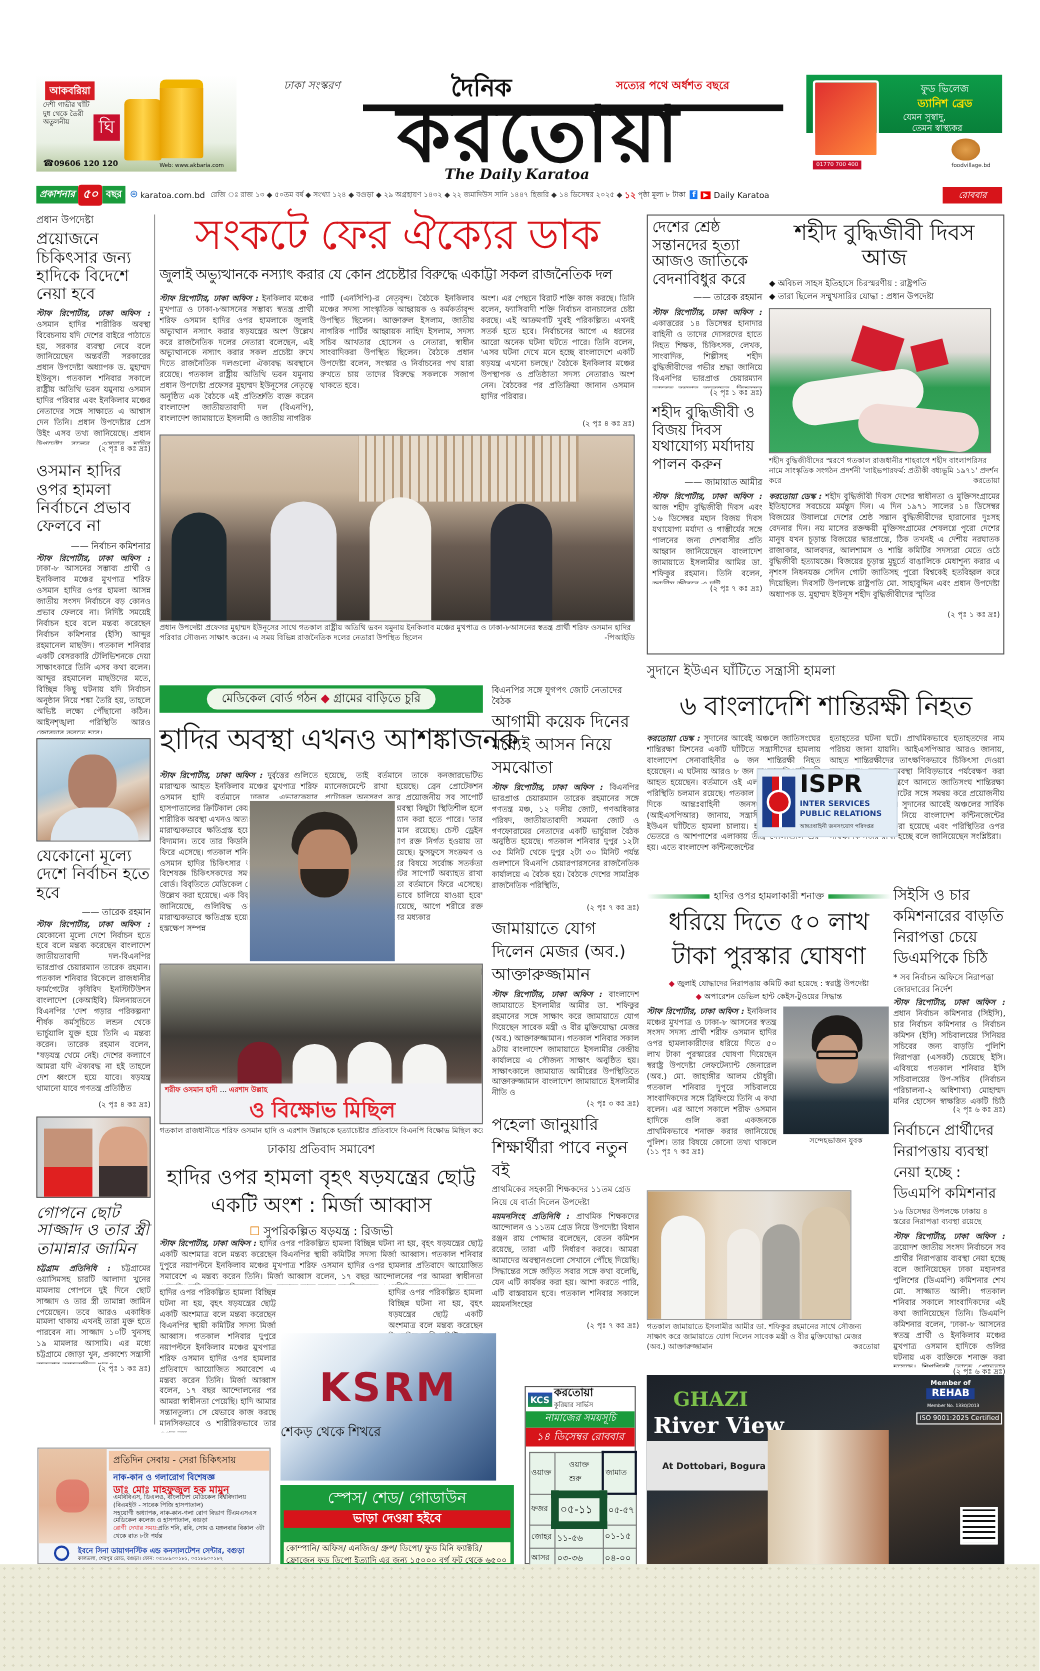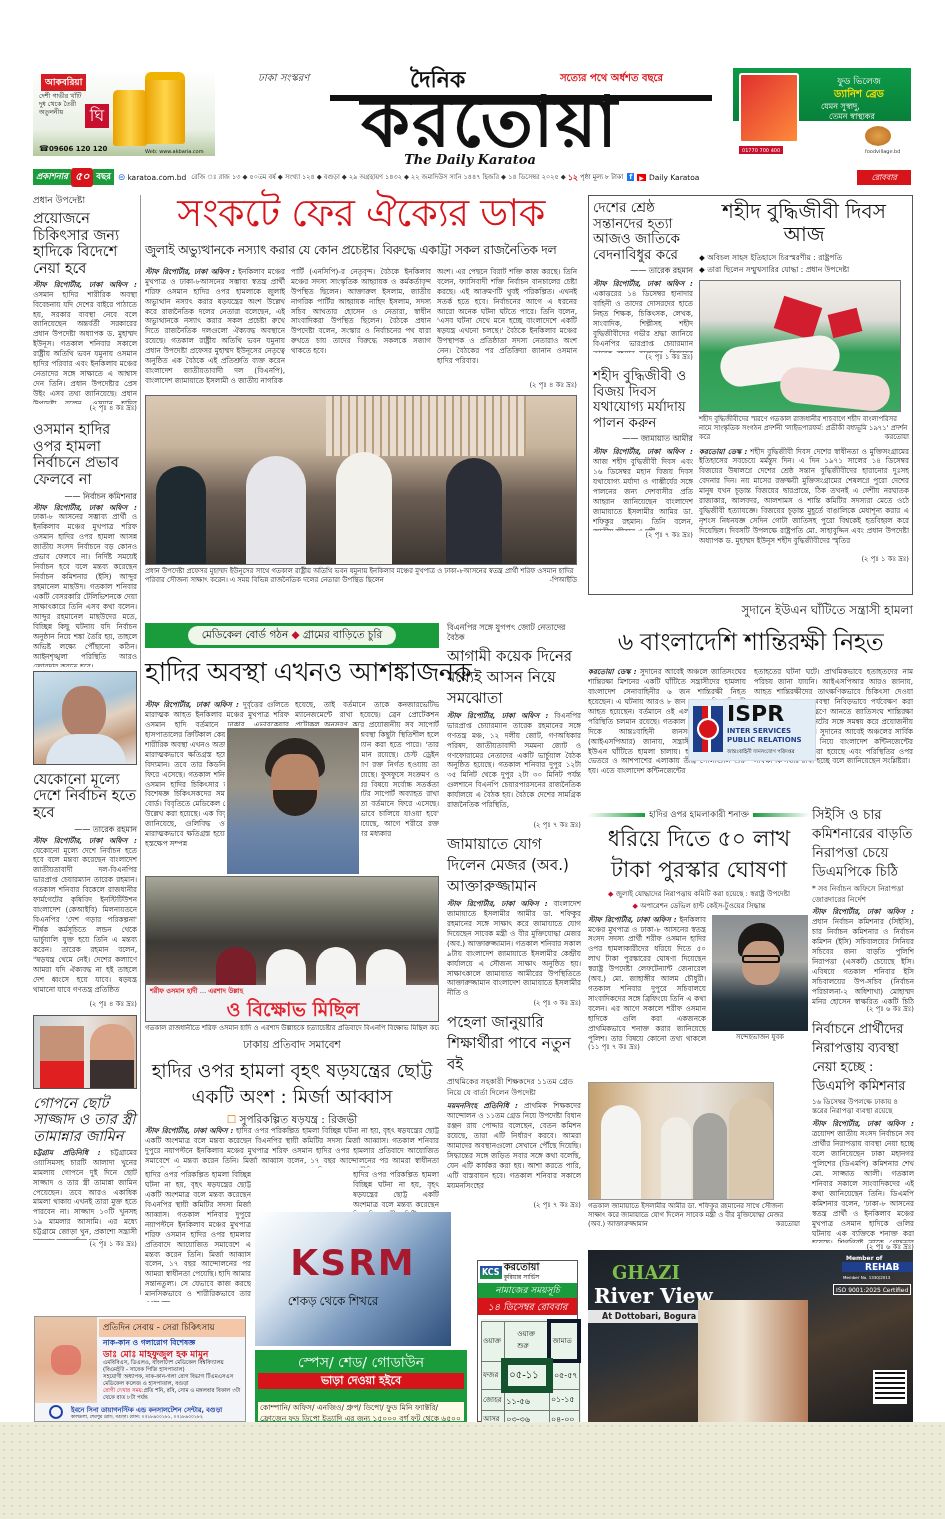--- a/index.html
+++ b/index.html
@@ -204,21 +204,21 @@
   <p class="body-txt" style="height:118px;overflow:hidden">হাদির ওপর পরিকল্পিত হামলা বিচ্ছিন্ন ঘটনা না হয়, বৃহৎ ষড়যন্ত্রের ছোট্ট একটি অংশমাত্র বলে মন্তব্য করেছেন বিএনপির স্থায়ী কমিটির সদস্য মির্জা আব্বাস। গতকাল শনিবার দুপুরে নয়াপল্টনে ইনকিলাব মঞ্চের মুখপাত্র শরিফ ওসমান হাদির ওপর হামলার প্রতিবাদে আয়োজিত সমাবেশে এ মন্তব্য করেন তিনি। মির্জা আব্বাস বলেন, ১৭ বছর আন্দোলনের পর আমরা স্বাধীনতা পেয়েছি। হাদি আমার সন্তানতুল্য। সে যেভাবে কাজ করছে মানসিকভাবে ও শারীরিকভাবে তার ওপর নয়,</p>
   <div class="caption cont" style="text-align:right">(২ পৃঃ ৪ কঃ দ্রঃ)</div>
 </div>
 
 <div class="abs" style="left:336px;top:1080px;width:103px">
 </div>
 <div class="abs" style="left:363px;top:1078px;width:80px"></div>
 
 <div class="ad-box" style="left:255px;top:1212px;width:196px;height:134px;background:linear-gradient(135deg,#ffffff 0%,#d9e5f0 30%,#7d9cc0 60%,#2e4e7c 100%)">
   <div style="position:absolute;left:0;top:30px;width:196px;text-align:center;font-family:'DejaVu Sans',sans-serif;font-weight:bold;font-size:36px;color:#a6192e;letter-spacing:2px">KSRM</div>
-  <div style="position:absolute;left:0;top:80px;width:156px;text-align:center;font-family:Liberation Serif, serif;font-size:12px;color:#111">শেকড় থেকে শিখরে</div>
+  <div style="position:absolute;left:0;top:80px;width:156px;font-family:Liberation Sans, sans-serif;font-size:12px;color:#111">শেকড় থেকে শিখরে</div>
 </div>
 
 <div class="ad-box" style="left:255px;top:1350px;width:212px;height:72px;background:#1a9b3c;border:1px solid #1a9b3c">
   <div style="text-align:center;color:#fff;font-family:'DejaVu Sans',sans-serif;font-size:14px;line-height:22px">স্পেস/ শেড/ গোডাউন</div>
   <div style="margin:0 2px;background:#d7141a;text-align:center;color:#fff;font-family:'DejaVu Sans',sans-serif;font-size:11px;font-weight:bold;line-height:16px">ভাড়া দেওয়া হইবে</div>
   <div style="margin:13px 2px;background:#fffbe6;font-family:'DejaVu Sans',sans-serif;font-size:7.5px;line-height:1.4;padding:1px 2px;height:30px;overflow:hidden">কোম্পানি/ অফিস/ এনজিও/ গ্রুপ/ ডিপো/ ফুড মিনি ফ্যাক্টরি/ ফ্রোজেন ফুড ডিপো ইত্যাদি এর জন্য ১৫০০০ বর্গ ফুট থেকে ৬৫০০ বর্গ ফুটের স্পেস</div>
 </div>
 
 <div class="ad-box" style="left:34px;top:1316px;width:212px;height:106px;border:1px solid #999;background:#f2f4f8">
   <div style="position:absolute;left:0;top:0;width:62px;height:86px;background:linear-gradient(180deg,#e8c5a8 0%,#e2b090 60%,#f0d6c2 100%)">
@@ -257,21 +257,21 @@
       <span style="display:block;font-size:6px;font-family:'DejaVu Sans',sans-serif">কুরিয়ার সার্ভিস</span>
     </span>
   </div>
   <div style="background:#1a9b3c;color:#fff;font-style:italic;font-size:9px;text-align:center;line-height:15px;font-family:'DejaVu Sans',sans-serif">নামাজের সময়সূচি</div>
   <div style="background:#d7141a;color:#fff;font-style:italic;font-size:9.5px;text-align:center;line-height:17px;font-family:'DejaVu Sans',sans-serif">১৪ ডিসেম্বর রোববার</div>
   <table style="margin:4px 3px;border-collapse:collapse;width:94px;background:#e8f4ea;font-family:'DejaVu Sans',sans-serif;font-size:7px">
     <tbody>
         <tr>
       <td style="border:1px solid #777;padding:2px 1px;height:14px">ওয়াক্ত</td>
       <td style="border:1px solid #777;padding:2px 12px">ওয়াক্ত শুরু</td>
-      <td style="border:4px solid #0f172a;padding:12px 1px">জামাত</td>
+      <td style="border:2px solid #0f172a;padding:12px 1px">জামাত</td>
     </tr>
     <tr>
       <td style="border:1px solid #777;padding:2px 1px;height:18px">ফজর</td>
       <td style="border:7px solid #14532d;padding:2px 1px;font-size:10px">০৫-১১</td>
       <td style="border:1px solid #777;padding:2px 1px;font-size:8px">০৫-৫৭</td>
     </tr>
     <tr>
       <td style="border:1px solid #777;padding:2px 1px;height:18px">জোহর</td>
       <td style="border:1px solid #777;padding:2px 1px;font-size:8px">১১-৫৬</td>
       <td style="border:1px solid #777;padding:2px 1px;font-size:8px">০১-১৫</td>
@@ -284,21 +284,21 @@
     <tr>
       <td style="border:1px solid #777;padding:2px 1px;height:18px">মাগরিব</td>
       <td style="border:1px solid #777;padding:2px 1px;font-size:8px">০৫-১৬</td>
       <td style="border:1px solid #777;padding:2px 1px;font-size:8px">০৫-২০</td>
     </tr>
   </tbody>
     </table>
 </div>
 
 <div class="abs" style="left:588px;top:601px;width:325px">
-  <div class="kicker" style="text-align:right;font-size:12px">সুদানে ইউএন ঘাঁটিতে সন্ত্রাসী হামলা</div>
+  <div class="kicker" style="text-align:left;font-size:12px">সুদানে ইউএন ঘাঁটিতে সন্ত্রাসী হামলা</div>
   <h1 style="font-family:'DejaVu Sans',sans-serif;font-weight:normal;font-size:24px;text-align:center;margin:2px 0 4px;white-space:nowrap;letter-spacing:-0.5px">৬ বাংলাদেশি শান্তিরক্ষী নিহত</h1>
   <div style="position:relative;height:130px">
     <p class="body-txt" style="position:absolute;left:0;top:0;width:158px;height:130px;overflow:hidden"><b>করতোয়া ডেস্ক :</b> <span>সুদানের আবেই অঞ্চলে জাতিসংঘের শান্তিরক্ষা মিশনের একটি ঘাঁটিতে সন্ত্রাসীদের হামলায় বাংলাদেশ সেনাবাহিনীর ৬ জন শান্তিরক্ষী নিহত হয়েছেন। এ ঘটনায় আরও ৮ জন বাংলাদেশি শান্তিরক্ষী আহত হয়েছেন। বর্তমানে ওই এলাকায় সংঘর্ষ ও যুদ্ধ পরিস্থিতি চলমান রয়েছে। গতকাল শনিবার রাত ১০টার দিকে আন্তঃবাহিনী জনসংযোগ পরিদপ্তর (আইএসপিআর) জানায়, সন্ত্রাসীরা আকস্মিকভাবে ইউএন ঘাঁটিতে হামলা চালায়। হামলার সময় ঘাঁটির ভেতরে ও আশপাশের এলাকায় তীব্র গোলাগুলি শুরু হয়। এতে বাংলাদেশ কন্টিনজেন্টের</span></p>
     <p class="body-txt" style="position:absolute;left:166px;top:0;width:159px;height:130px;overflow:hidden">হতাহতের ঘটনা ঘটে। প্রাথমিকভাবে হতাহতদের নাম পরিচয় জানা যায়নি। আইএসপিআর আরও জানায়, আহত শান্তিরক্ষীদের তাৎক্ষণিকভাবে চিকিৎসা দেওয়া হচ্ছে এবং তাদের অবস্থা নিবিড়ভাবে পর্যবেক্ষণ করা হচ্ছে। পরিস্থিতি নিয়ন্ত্রণে আনতে জাতিসংঘ শান্তিরক্ষা মিশনের অন্যান্য ইউনিটের সঙ্গে সমন্বয় করে প্রয়োজনীয় ব্যবস্থা নেওয়া হয়েছে। সুদানের আবেই অঞ্চলের সার্বিক পরিস্থিতি বিবেচনায় নিয়ে বাংলাদেশ কন্টিনজেন্টের নিরাপত্তা জোরদার করা হয়েছে এবং পরিস্থিতির ওপর সার্বক্ষণিক নজর রাখা হচ্ছে বলে জানিয়েছেন সংশ্লিষ্টরা।</p>
     <div style="position:absolute;left:100px;top:32px;width:128px;height:62px;background:#e3edf6;border:1px solid #cfdbe6">
       <div style="position:absolute;left:4px;top:6px;width:30px;height:46px;background:linear-gradient(90deg,#1d3e8a 0 30%,#d7141a 30% 50%,#fff 50% 60%,#1d3e8a 60%)"></div>
       <div style="position:absolute;left:8px;top:18px;width:22px;height:22px;background:#d7141a;border:2px solid #fff;border-radius:50%"></div>
       <div style="position:absolute;left:38px;top:2px;font-family:'DejaVu Sans',sans-serif;font-weight:bold;font-size:22px;color:#111;line-height:24px">ISPR</div>
       <div style="position:absolute;left:38px;top:27px;font-family:'DejaVu Sans',sans-serif;font-weight:bold;font-size:7px;color:#1d3e8a">INTER SERVICES</div>
       <div style="position:absolute;left:38px;top:36px;font-family:'DejaVu Sans',sans-serif;font-weight:bold;font-size:7px;color:#1d3e8a">PUBLIC RELATIONS</div>
@@ -348,24 +348,24 @@
   <div class="caption cont" style="text-align:right">(২ পৃঃ ৬ কঃ দ্রঃ)</div>
   <h2 class="hl" style="font-size:13px;line-height:1.45;margin-top:6px">নির্বাচনে প্রার্থীদের নিরাপত্তায় ব্যবস্থা নেয়া হচ্ছে : ডিএমপি কমিশনার</h2>
   <div class="kicker" style="font-size:7px;line-height:1.4;margin:2px 0">১৬ ডিসেম্বর উপলক্ষে ঢাকায় ৪ স্তরের নিরাপত্তা ব্যবস্থা রয়েছে</div>
   <p class="body-txt" style="height:124px;overflow:hidden"><b>স্টাফ রিপোর্টার, ঢাকা অফিস :</b> <span>ত্রয়োদশ জাতীয় সংসদ নির্বাচনে সব প্রার্থীর নিরাপত্তায় ব্যবস্থা নেয়া হচ্ছে বলে জানিয়েছেন ঢাকা মহানগর পুলিশের (ডিএমপি) কমিশনার শেখ মো. সাজ্জাত আলী। গতকাল শনিবার সকালে সাংবাদিকদের এই কথা জানিয়েছেন তিনি। ডিএমপি কমিশনার বলেন, 'ঢাকা-৮ আসনের স্বতন্ত্র প্রার্থী ও ইনকিলাব মঞ্চের মুখপাত্র ওসমান হাদিকে গুলির ঘটনায় এক ব্যক্তিকে শনাক্ত করা হয়েছে। শিগগিরই তাকে গ্রেফতার করা হবে।' বিষয়টি নিয়ে</span></p>
   <div class="caption cont" style="text-align:right">(২ পৃঃ ৬ কঃ দ্রঃ)</div>
 </div>
 
 <div class="ad-box" style="left:588px;top:1250px;width:325px;height:172px;background:linear-gradient(160deg,#1c2128 0%,#2a3138 40%,#4a3c30 60%,#1a1c1f 100%)">
   <div style="position:absolute;left:24px;top:12px;font-family:'DejaVu Serif',serif;font-size:18px;color:#7cc04a;font-weight:bold">GHAZI</div>
   <div style="position:absolute;left:6px;top:34px;font-family:'DejaVu Serif',serif;font-size:20px;color:#fff;font-weight:bold">River View</div>
-  <div style="position:absolute;left:0;top:60px;background:#e5e5e5;color:#222;font-family:'DejaVu Sans',sans-serif;font-size:8px;font-weight:bold;padding:2px 14px">At Dottobari, Bogura</div>
+  <div style="position:absolute;left:0;top:60px;background:#e5e5e5;color:#222;font-family:'DejaVu Sans',sans-serif;font-size:8px;font-weight:bold;padding:18px 14px">At Dottobari, Bogura</div>
   <div style="position:absolute;left:110px;top:50px;width:110px;height:122px;background:linear-gradient(90deg,#d9c7ac 0%,#efe6d6 40%,#b47c5a 100%)"></div>
   <div style="position:absolute;left:258px;top:4px;color:#fff;font-family:'DejaVu Sans',sans-serif;font-size:6px;font-weight:bold">Member of</div>
-  <div style="position:absolute;left:254px;top:12px;background:#1f3f8f;color:#fff;font-family:'DejaVu Sans',sans-serif;font-size:9px;font-weight:bold;padding:0 23px">REHAB</div>
+  <div style="position:absolute;left:254px;top:12px;background:#1f3f8f;color:#fff;font-family:'DejaVu Sans',sans-serif;font-size:9px;font-weight:bold;padding:0 5px">REHAB</div>
   <div style="position:absolute;left:255px;top:25px;color:#fff;font-family:'DejaVu Sans',sans-serif;font-size:4px">Member No. 1330/2013</div>
   <div style="position:absolute;left:245px;top:34px;border:1px solid #fff;color:#fff;font-family:'DejaVu Sans',sans-serif;font-size:6px;padding:1px 2px">ISO 9001:2025 Certified</div>
   <div style="position:absolute;left:285px;top:120px;width:34px;height:34px;background:repeating-linear-gradient(0deg,#fff 0 3px,#111 3px 5px),#fff;border:2px solid #fff"></div>
 </div>
 
 <div class="abs" style="left:336px;top:1037px;width:0"></div>
 
 <div class="abs" style="left:370px;top:1037px;width:0"></div>
 
 <div class="abs" style="left:365px;top:1036px;width:0;height:0"></div>

